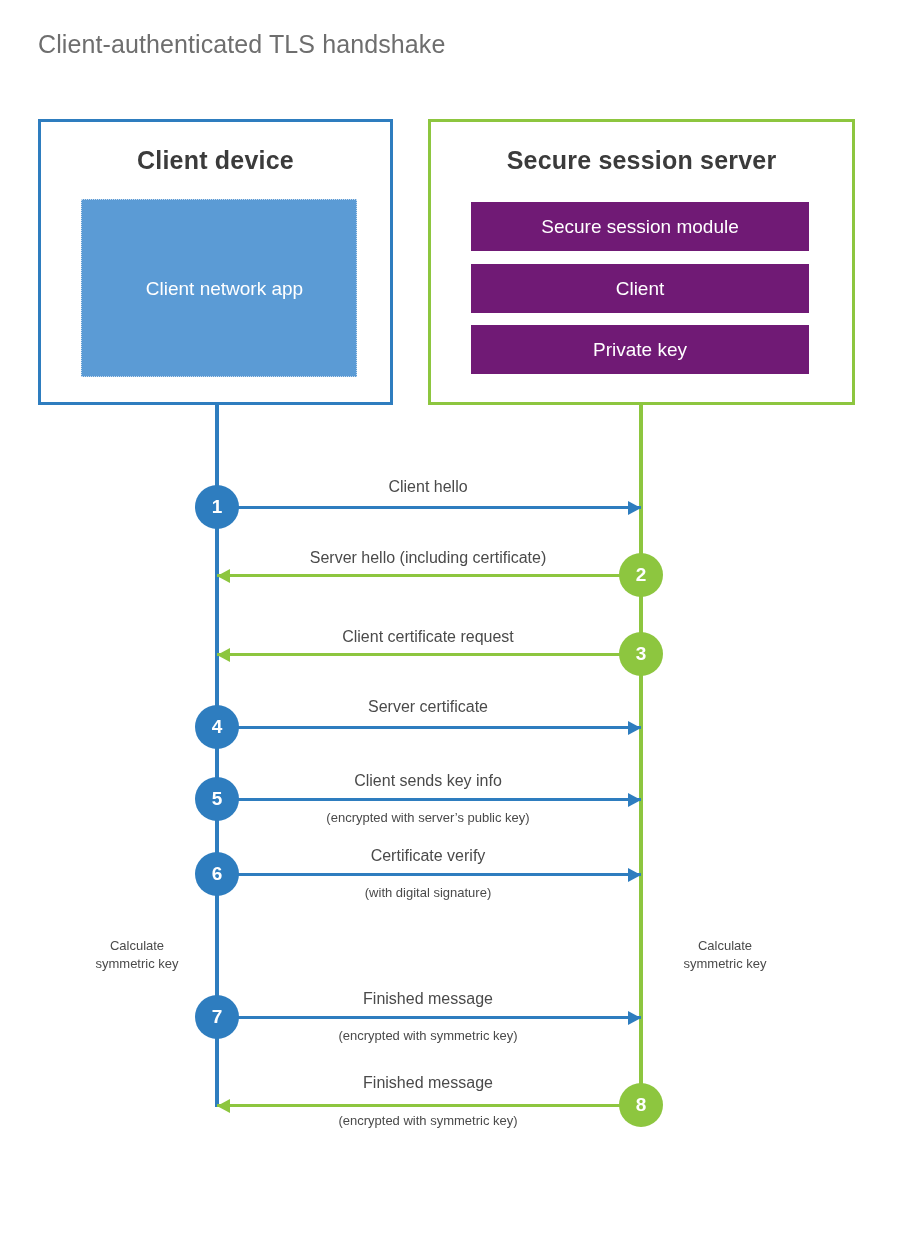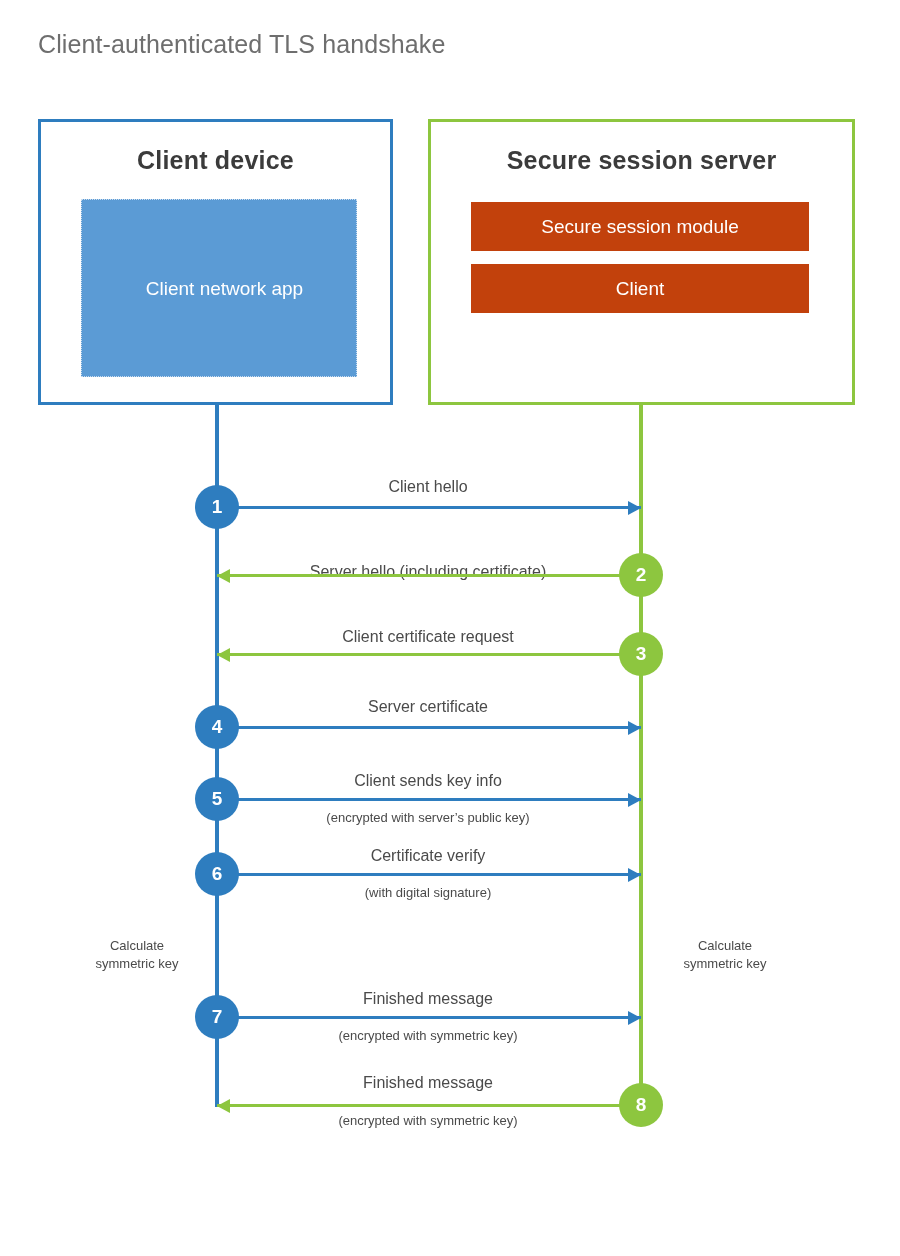--- a/index.html
+++ b/index.html
@@ -79,21 +79,21 @@
     font-size: 19px;
     line-height: 27px;
     font-weight: 400;
     padding-left: 11px;
   }
   .server-block {
     position: absolute;
     left: 40px;
     width: 338px;
     height: 49px;
-    background: #c2410c;
+    background: #701a75;
     display: flex;
     align-items: center;
     justify-content: center;
     color: #ffffff;
     font-size: 19px;
     font-weight: 400;
   }
   .server-block.b0 { top: 80px; }
   .server-block.b1 { top: 142px; }
   .server-block.b2 { top: 203px; }
@@ -191,34 +191,35 @@
 
   <div class="actor-box client">
     <div class="actor-title">Client device</div>
     <div class="client-app">Client network app</div>
   </div>
 
   <div class="actor-box server">
     <div class="actor-title">Secure session server</div>
     <div class="server-block b0">Secure session module</div>
     <div class="server-block b1">Client</div>
+    <div class="server-block b2">Private key</div>
   </div>
 
   <div class="lifeline client"></div>
   <div class="lifeline server"></div>
 
   <div class="msg">
     <div class="msg-label" style="left:428px; top:478px;">Client hello</div>
     <div class="msg-line blue" style="left:217px; top:506px; width:424px;"></div>
     <div class="arrow-head right blue" style="left:628px; top:501px;"></div>
   </div>
   <div class="step-circle blue" style="left:195px; top:485px;">1</div>
 
   <div class="msg">
-    <div class="msg-label" style="left:428px; top:563px;">Server hello (including certificate)</div>
+    <div class="msg-label" style="left:428px; top:549px;">Server hello (including certificate)</div>
     <div class="msg-line green" style="left:217px; top:574px; width:424px;"></div>
     <div class="arrow-head left green" style="left:217px; top:569px;"></div>
   </div>
   <div class="step-circle green" style="left:619px; top:553px;">2</div>
 
   <div class="msg">
     <div class="msg-label" style="left:428px; top:628px;">Client certificate request</div>
     <div class="msg-line green" style="left:217px; top:653px; width:424px;"></div>
     <div class="arrow-head left green" style="left:217px; top:648px;"></div>
   </div>

